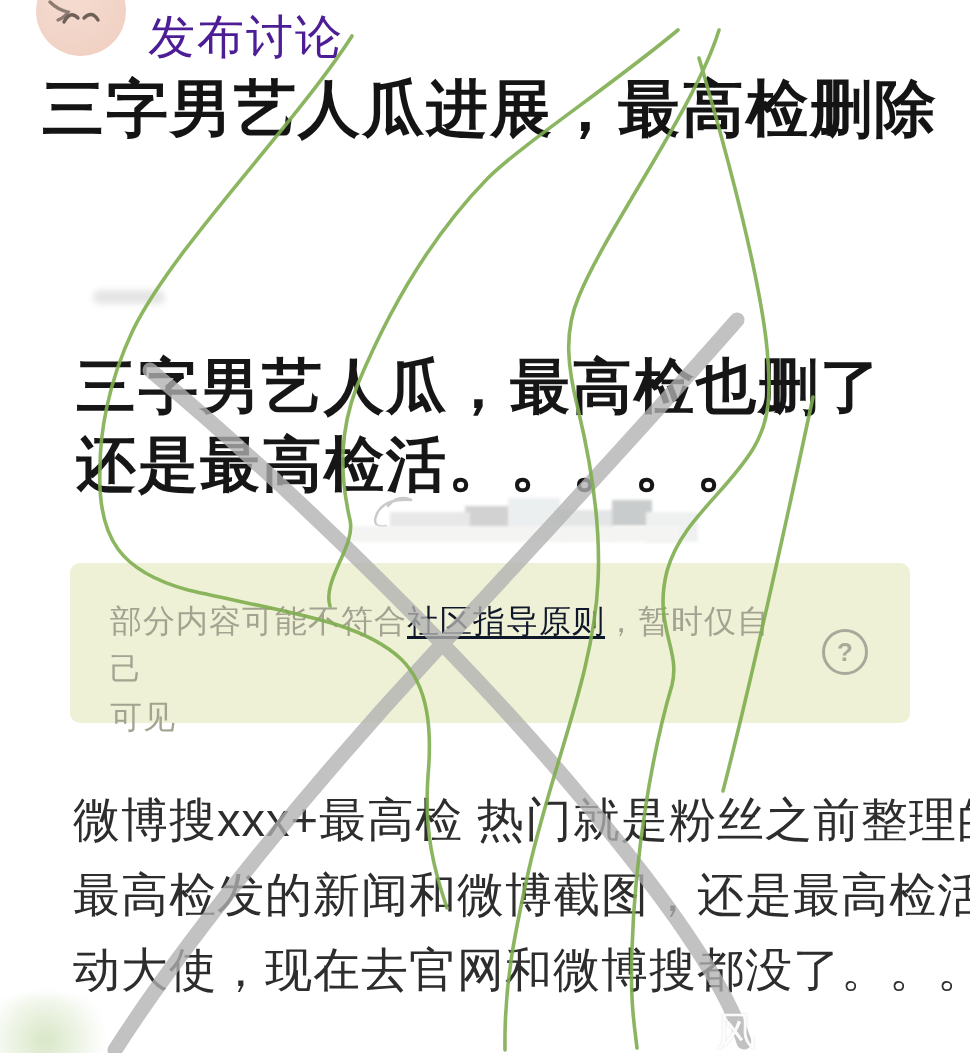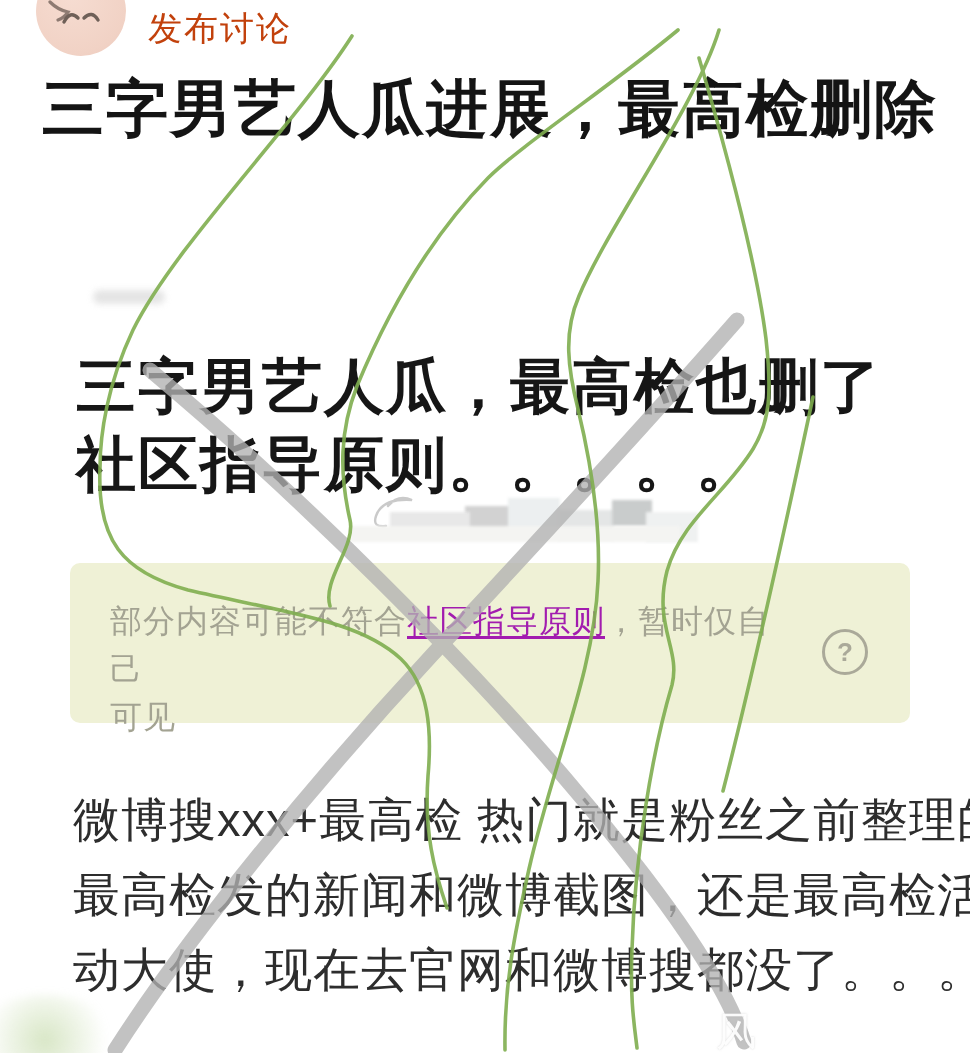--- a/index.html
+++ b/index.html
@@ -8,21 +8,21 @@
     background:#ffffff;
     font-family:"Liberation Sans","DejaVu Sans",sans-serif;
   }
   
   .avatar{
     position:absolute;left:36px;top:-34px;width:90px;height:90px;border-radius:50%;
     background:radial-gradient(circle at 40% 35%, #f6dcd1 0%, #f1d2c5 70%, #ecc9bc 100%);
   }
   .avatar svg{position:absolute;left:0;top:0;}
   .action-label{
-    position:absolute;left:148px;top:6px;font-size:34px;color:#c2410c;letter-spacing:2px;
+    position:absolute;left:148px;top:6px;font-size:47px;color:#4c1d95;letter-spacing:2px;
   }
   
   .title1{
     position:absolute;left:42px;top:62px;width:900px;
     font-size:62px;line-height:93px;font-weight:bold;color:#141414;letter-spacing:2px;
   }
   .title2{
     position:absolute;left:76px;top:348px;width:880px;
     font-size:60px;line-height:78px;font-weight:bold;color:#161616;letter-spacing:2px;
   }
@@ -43,21 +43,21 @@
   .censor svg{position:absolute;left:8px;top:-4px;}
   
   .notice{
     position:absolute;left:70px;top:563px;width:840px;height:160px;border-radius:10px;
     background:#eff1d6;
   }
   .notice-text{
     position:absolute;left:40px;top:34px;width:690px;
     font-size:32px;line-height:48px;color:#a3a392;letter-spacing:1px;
   }
-  .notice-link{text-decoration:underline;text-underline-offset:4px;color:#a21caf;}
+  .notice-link{text-decoration:underline;text-underline-offset:4px;color:#0f172a;}
   .help-badge{
     position:absolute;left:752px;top:66px;width:40px;height:40px;border-radius:50%;
     border:3px solid #aaa999;color:#aaa999;font-size:26px;font-weight:bold;
     display:flex;align-items:center;justify-content:center;
   }
   
   .body-text{
     position:absolute;left:73px;top:782px;width:860px;
     font-size:47px;line-height:75px;color:#2d2d2d;letter-spacing:1px;
   }
@@ -91,21 +91,21 @@
   <div class="action-label">发布讨论</div>
 
   <div class="title1">
     <div>三字男艺人瓜进展，最高检删除</div>
   </div>
 
   <div class="tiny-smudge"></div>
 
   <div class="title2">
     <div>三字男艺人瓜，最高检也删了</div>
-    <div>社区指导原则。。。。。</div>
+    <div>还是最高检活。。。。。</div>
   </div>
 
   <div class="censor">
     <svg width="120" height="60" viewBox="0 0 120 60">
       <path d="M30,18 q10,-12 24,-6 q-30,-2 -36,16 q-4,12 10,10 M20,44 q30,8 60,2" fill="none" stroke="#bdbdbd" stroke-width="2.4" stroke-linecap="round" opacity=".8"></path>
     </svg>
     <div class="b b1"></div>
     <div class="b b2"></div>
     <div class="b b3"></div>
     <div class="b b4"></div>

